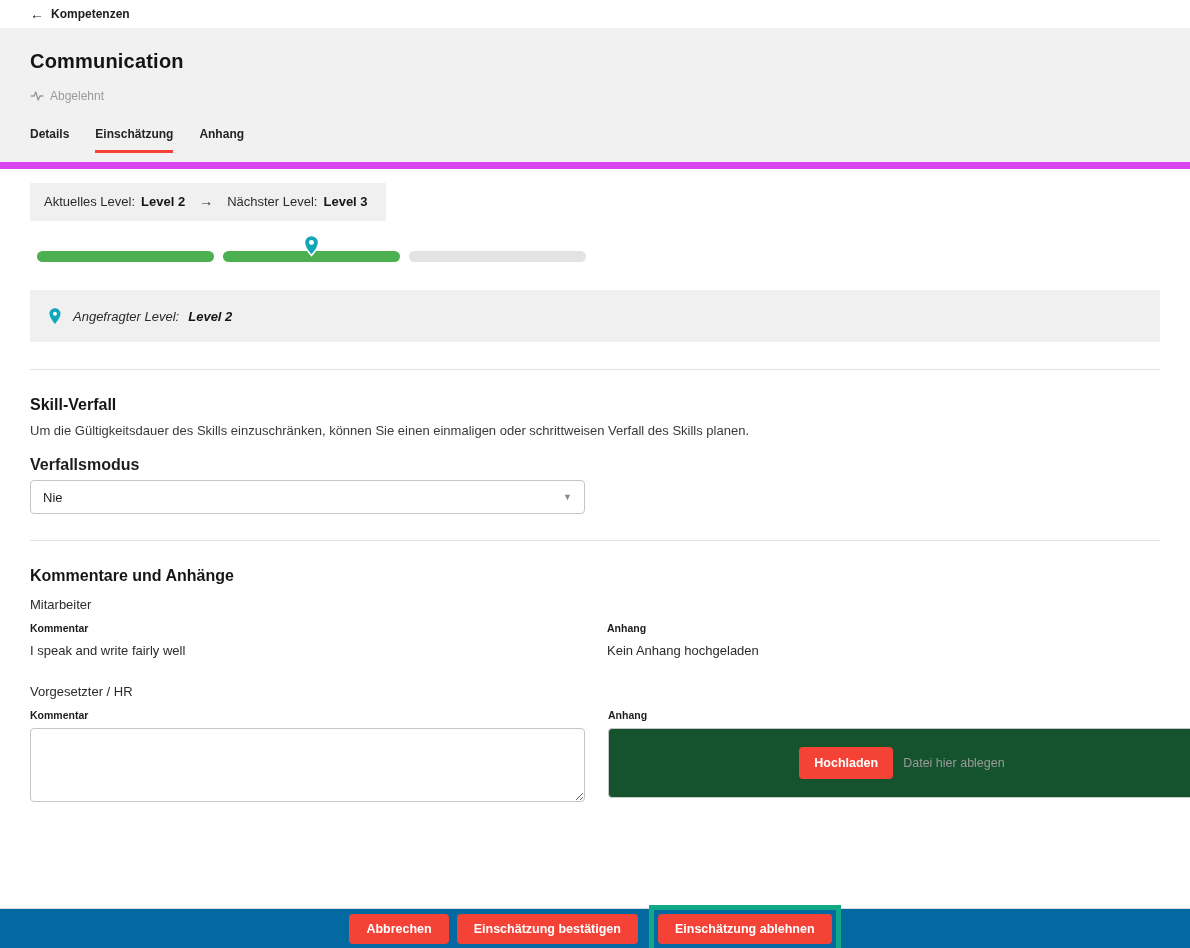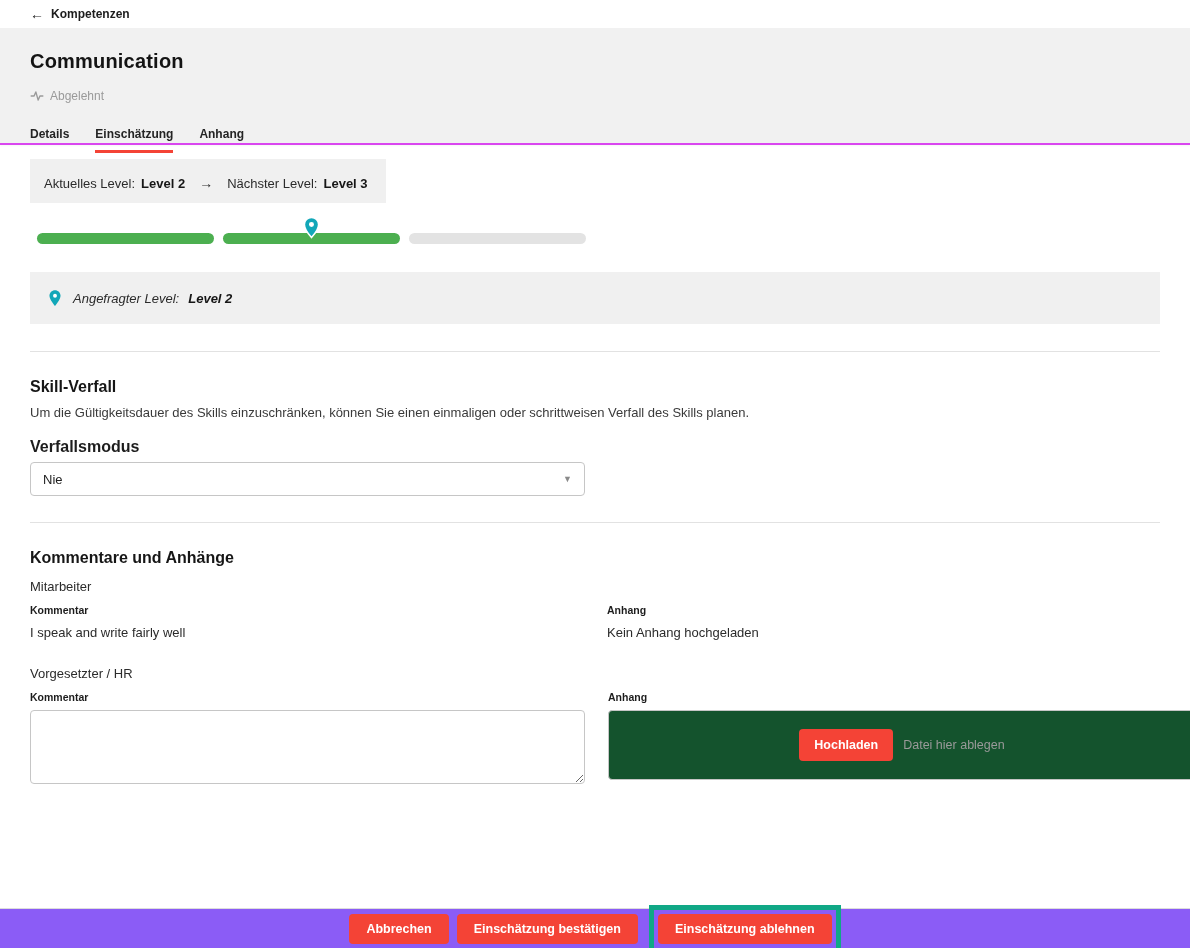--- a/index.html
+++ b/index.html
@@ -28,22 +28,22 @@
     font-weight: bold;
     color: #1c1c1c;
     cursor: pointer;
   }
   .back-link .arrow { font-size: 14px; font-weight: normal; }
 
   
   .page-header {
     background: #f1f1f1;
     padding: 22px 30px 0 30px;
-    height: 117px;
-    border-bottom: 2px solid #d946ef;
+    height: 141px;
+    border-bottom: 7px solid #d946ef;
     box-shadow: 0 1px 2px rgba(0,0,0,0.04);
   }
   .page-title {
     font-size: 20px;
     font-weight: bold;
     color: #141414;
     letter-spacing: .2px;
   }
   .status-line {
     margin-top: 16px;
@@ -77,21 +77,21 @@
     color: #161616;
   }
   .assessment-title { padding-top: 36px; }
 
   .level-box {
     display: inline-flex;
     align-items: flex-end;
     gap: 6px;
     background: #f0f0f0;
     margin-top: 14px;
-    padding: 16px 18px 12px 14px;
+    padding: 10px 18px 12px 14px;
     font-size: 13px;
     color: #2b2b2b;
   }
   .level-box b { color: #161616; }
   .level-box .lvl-arrow { padding: 0 8px; font-size: 14px; color: #2b2b2b; }
 
   .progress-row {
     position: relative;
     margin: 30px 0 0 7px;
     display: flex;
@@ -221,21 +221,21 @@
     padding: 9px 15px;
     cursor: pointer;
   }
   .drop-hint { font-size: 12.5px; color: #9a9a9a; }
 
   
   .footer {
     position: absolute;
     left: 0; right: 0; bottom: 0;
     height: 40px;
-    background: #8b5cf6;
+    background: #0369a1;
     border-top: 1px solid #dcdcdc;
     display: flex;
     align-items: center;
     justify-content: center;
     gap: 8px;
   }
   .footer-btn {
     background: #f44336;
     color: #fff;
     border: none;

